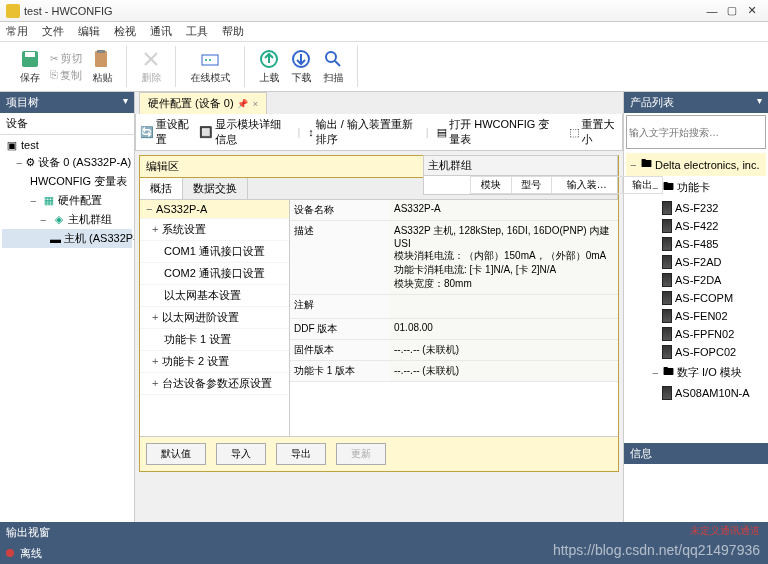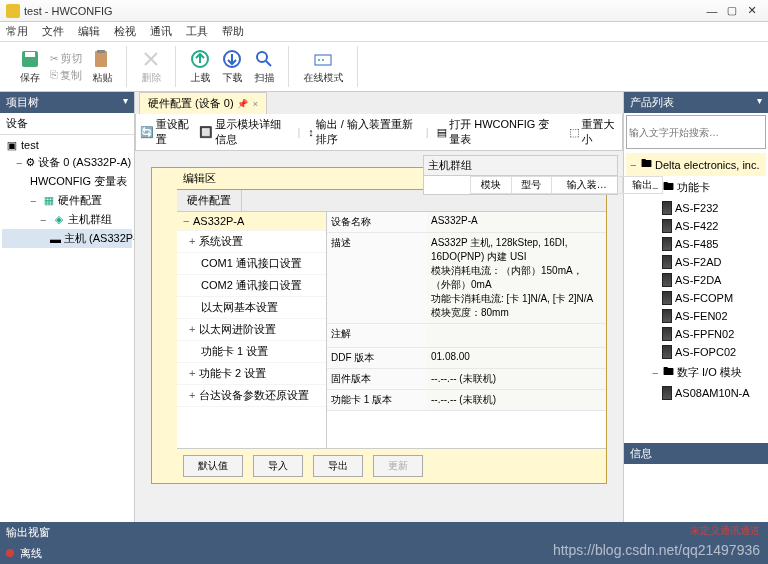--- a/index.html
+++ b/index.html
@@ -37,21 +37,21 @@
 .cfgtoolbar { background: #fff; border: 1px solid #ccc; border-top: none; padding: 3px 4px; display: flex; align-items: center; gap: 8px; font-size: 10px; }
 .cfgtoolbar .itm { display: flex; align-items: center; gap: 2px; cursor: pointer; }
 .cfgtoolbar .sep { color: #ccc; }
 .cfgbody { background: #fff; border: 1px solid #ccc; border-top: none; padding: 4px; display: flex; flex-direction: column; gap: 2px; height: 78px; }
 .remark { display: flex; align-items: center; gap: 4px; }
 .remark input { width: 80px; height: 16px; border: 1px solid #aaa; font-size: 10px; padding: 0 2px; }
 .hostgrp { position: absolute; right: 150px; top: 155px; width: 195px; background: #fff; border: 1px solid #ccc; }
 .hostgrp .hg-hdr { background: #f3f3f3; padding: 2px 4px; border-bottom: 1px solid #ccc; }
 .hostgrp table { width: 100%; border-collapse: collapse; margin-left: 46px; }
 .hostgrp td { border: 1px solid #ddd; padding: 1px 3px; font-size: 10px; text-align: center; }
-.editpane { background: #fff8d0; border: 1px solid #c0a040; margin: 16px; padding-left: 25px; }
+.editpane { background: #fff8d0; border: 1px solid #c0a040; margin: 4px; }
 .editpane .ep-hdr { background: #fff8d0; padding: 3px 6px; display: flex; justify-content: space-between; border-bottom: 1px solid #c0a040; }
 .editpane .ep-hdr .x { cursor: pointer; }
 .ep-tabs { background: #eee; display: flex; justify-content: space-between; border-bottom: 1px solid #ccc; }
 .ep-tabs .lt { display: flex; }
 .ep-tabs .t { padding: 3px 10px; background: #fff; border-right: 1px solid #ccc; cursor: pointer; }
 .ep-tabs .t.inactive { background: #eee; }
 .ep-body { display: flex; background: #fff; height: 236px; }
 .ep-left { width: 150px; border-right: 1px solid #ccc; overflow: hidden; }
 .ep-left .node { padding: 3px 4px 3px 12px; cursor: pointer; border-bottom: 1px solid #f4f4f4; }
 .ep-left .node.hdr { background: #fff8d0; font-weight: normal; padding-left: 6px; }
@@ -133,48 +133,48 @@
       <svg>
           <line x1="4" y1="4" x2="16" y2="16" stroke="#888" stroke-width="2"></line>
           <line x1="16" y1="4" x2="4" y2="16" stroke="#888" stroke-width="2"></line>
         </svg>
       <span>删除</span>
     </div>
   </div>
   <div class="tbsect">
     <div class="tbbtn">
       <svg>
-          <circle cx="10" cy="10" r="8" fill="none" stroke="#2a8" stroke-width="2"></circle>
-          <path d="M10 5 L10 14 M6 9 L10 5 L14 9" fill="none" stroke="#2a8" stroke-width="2"></path>
-        </svg>
-      <span>上载</span>
-    </div>
-    <div class="tbbtn">
-      <svg>
-          <circle cx="10" cy="10" r="8" fill="none" stroke="#36c" stroke-width="2"></circle>
-          <path d="M10 5 L10 14 M6 11 L10 15 L14 11" fill="none" stroke="#36c" stroke-width="2"></path>
-        </svg>
-      <span>下载</span>
-    </div>
-    <div class="tbbtn">
-      <svg>
-          <circle cx="8" cy="8" r="5" fill="none" stroke="#36c" stroke-width="2"></circle>
-          <line x1="12" y1="12" x2="17" y2="17" stroke="#36c" stroke-width="2"></line>
-        </svg>
-      <span>扫描</span>
-    </div>
-  </div>
-  <div class="tbsect">
-    <div class="tbbtn">
-      <svg>
           <rect x="2" y="6" width="16" height="10" fill="none" stroke="#36c" stroke-width="1"></rect>
           <circle cx="6" cy="11" r="1" fill="#2a8"></circle>
           <circle cx="10" cy="11" r="1" fill="#2a8"></circle>
         </svg>
       <span>在线模式</span>
+    </div>
+  </div>
+  <div class="tbsect">
+    <div class="tbbtn">
+      <svg>
+          <circle cx="10" cy="10" r="8" fill="none" stroke="#2a8" stroke-width="2"></circle>
+          <path d="M10 5 L10 14 M6 9 L10 5 L14 9" fill="none" stroke="#2a8" stroke-width="2"></path>
+        </svg>
+      <span>上载</span>
+    </div>
+    <div class="tbbtn">
+      <svg>
+          <circle cx="10" cy="10" r="8" fill="none" stroke="#36c" stroke-width="2"></circle>
+          <path d="M10 5 L10 14 M6 11 L10 15 L14 11" fill="none" stroke="#36c" stroke-width="2"></path>
+        </svg>
+      <span>下载</span>
+    </div>
+    <div class="tbbtn">
+      <svg>
+          <circle cx="8" cy="8" r="5" fill="none" stroke="#36c" stroke-width="2"></circle>
+          <line x1="12" y1="12" x2="17" y2="17" stroke="#36c" stroke-width="2"></line>
+        </svg>
+      <span>扫描</span>
     </div>
   </div>
 </div>
 
 <div class="main">
 
   <div class="leftpanel">
     <div class="panelhdr">
         <span>项目树</span>
         <span class="arrow">▾</span>
@@ -228,20 +228,24 @@
       <div style="flex:1"></div>
       <div class="itm">⬚ <span>重置大小</span></div>
     </div>
 
     <div class="editpane">
       <div class="ep-hdr">
           <span>编辑区</span>
           <span class="x">×</span>
         </div>
       <div class="ep-tabs">
+        <div class="lt">
+          <div class="t">概括</div>
+          <div class="t inactive">数据交换</div>
+        </div>
         <div class="t inactive">硬件配置</div>
       </div>
       <div class="ep-body">
         <div class="ep-left">
           <div class="node hdr"><span class="pm">−</span><span>AS332P-A</span></div>
           <div class="node"><span class="pm">+</span><span>系统设置</span></div>
           <div class="node sub">COM1 通讯接口设置</div>
           <div class="node sub">COM2 通讯接口设置</div>
           <div class="node sub">以太网基本设置</div>
           <div class="node"><span class="pm">+</span><span>以太网进阶设置</span></div>

